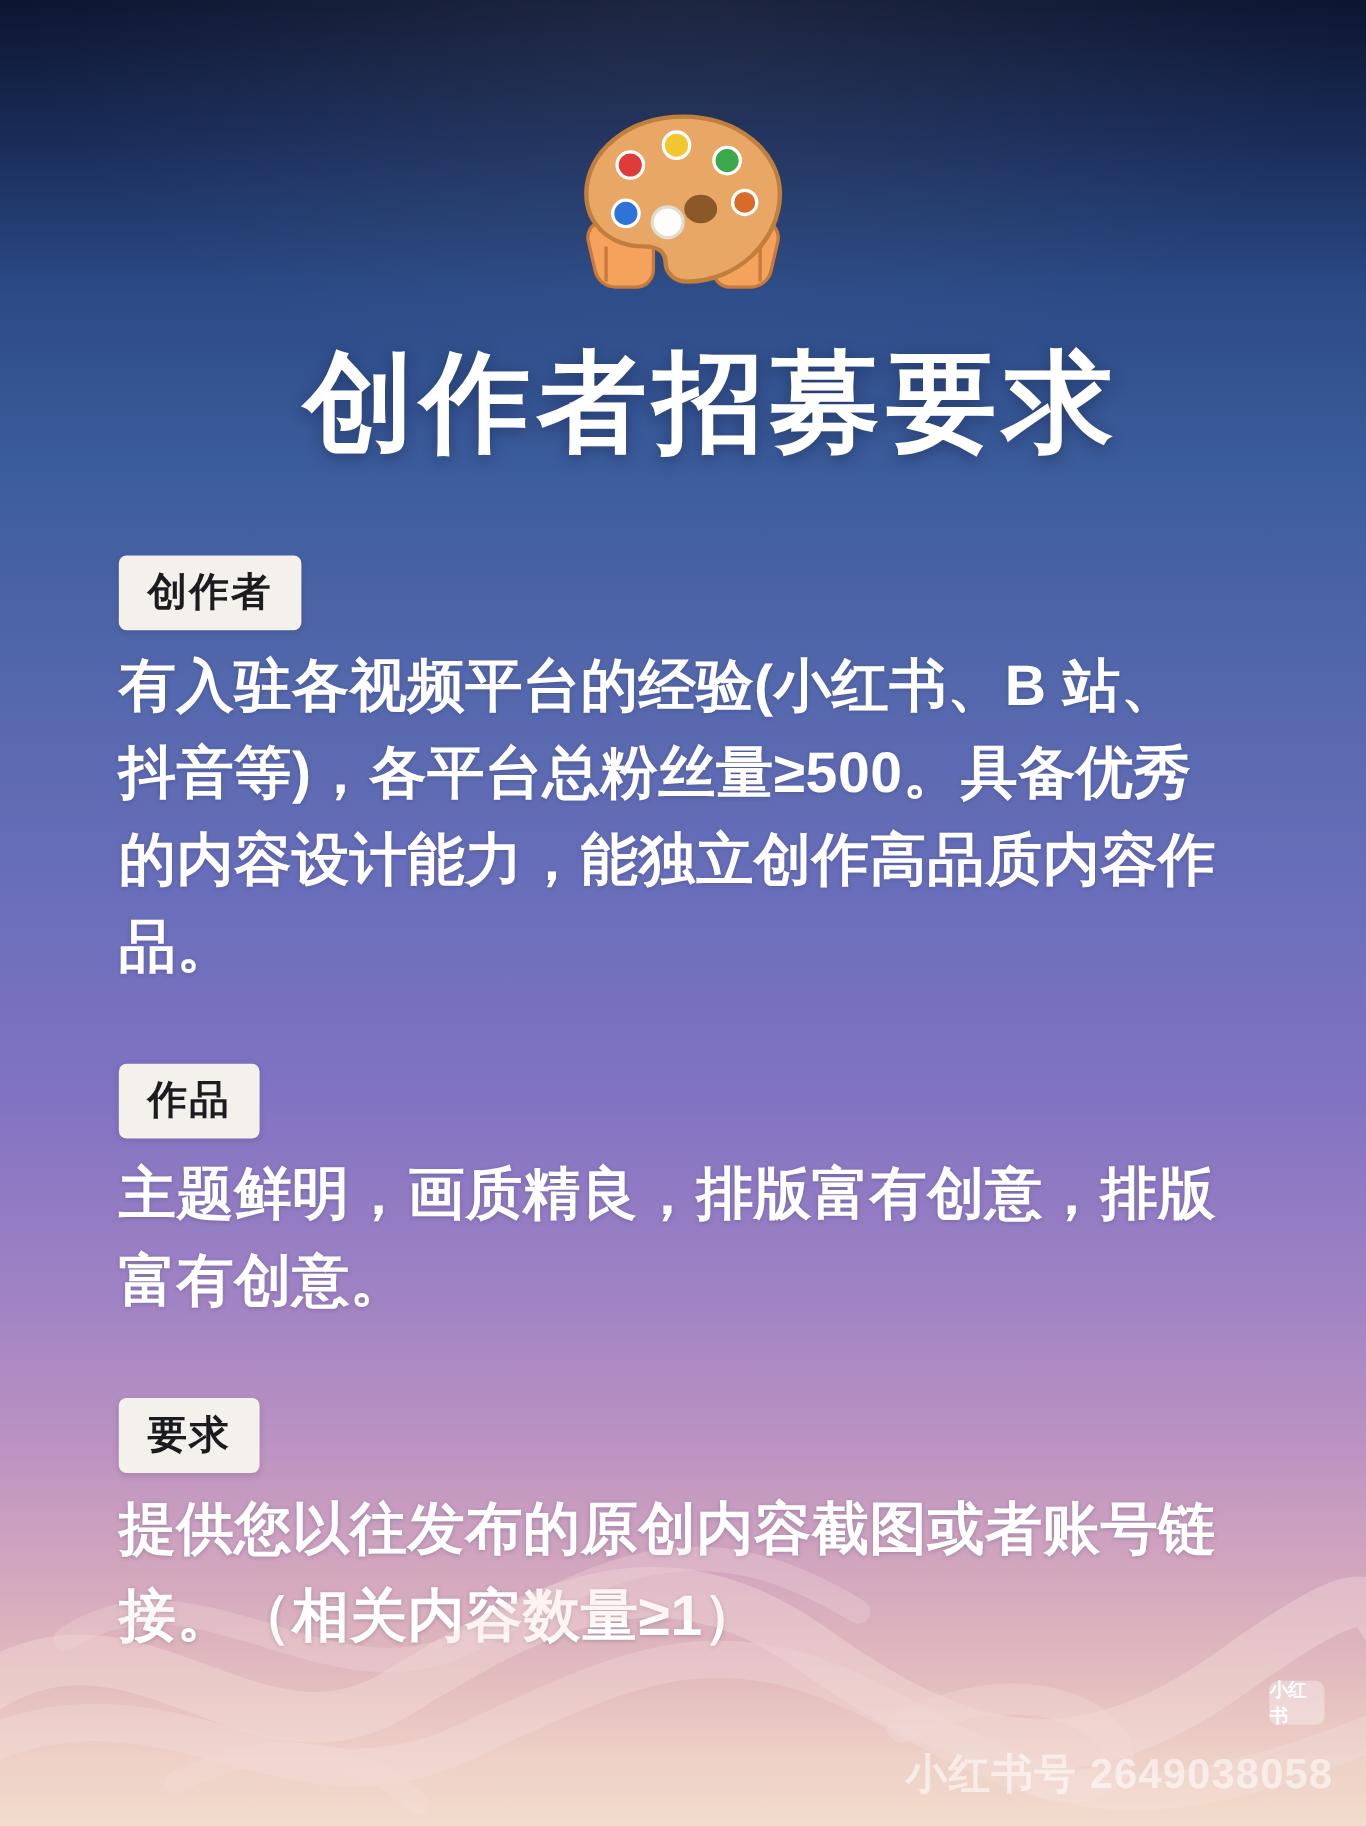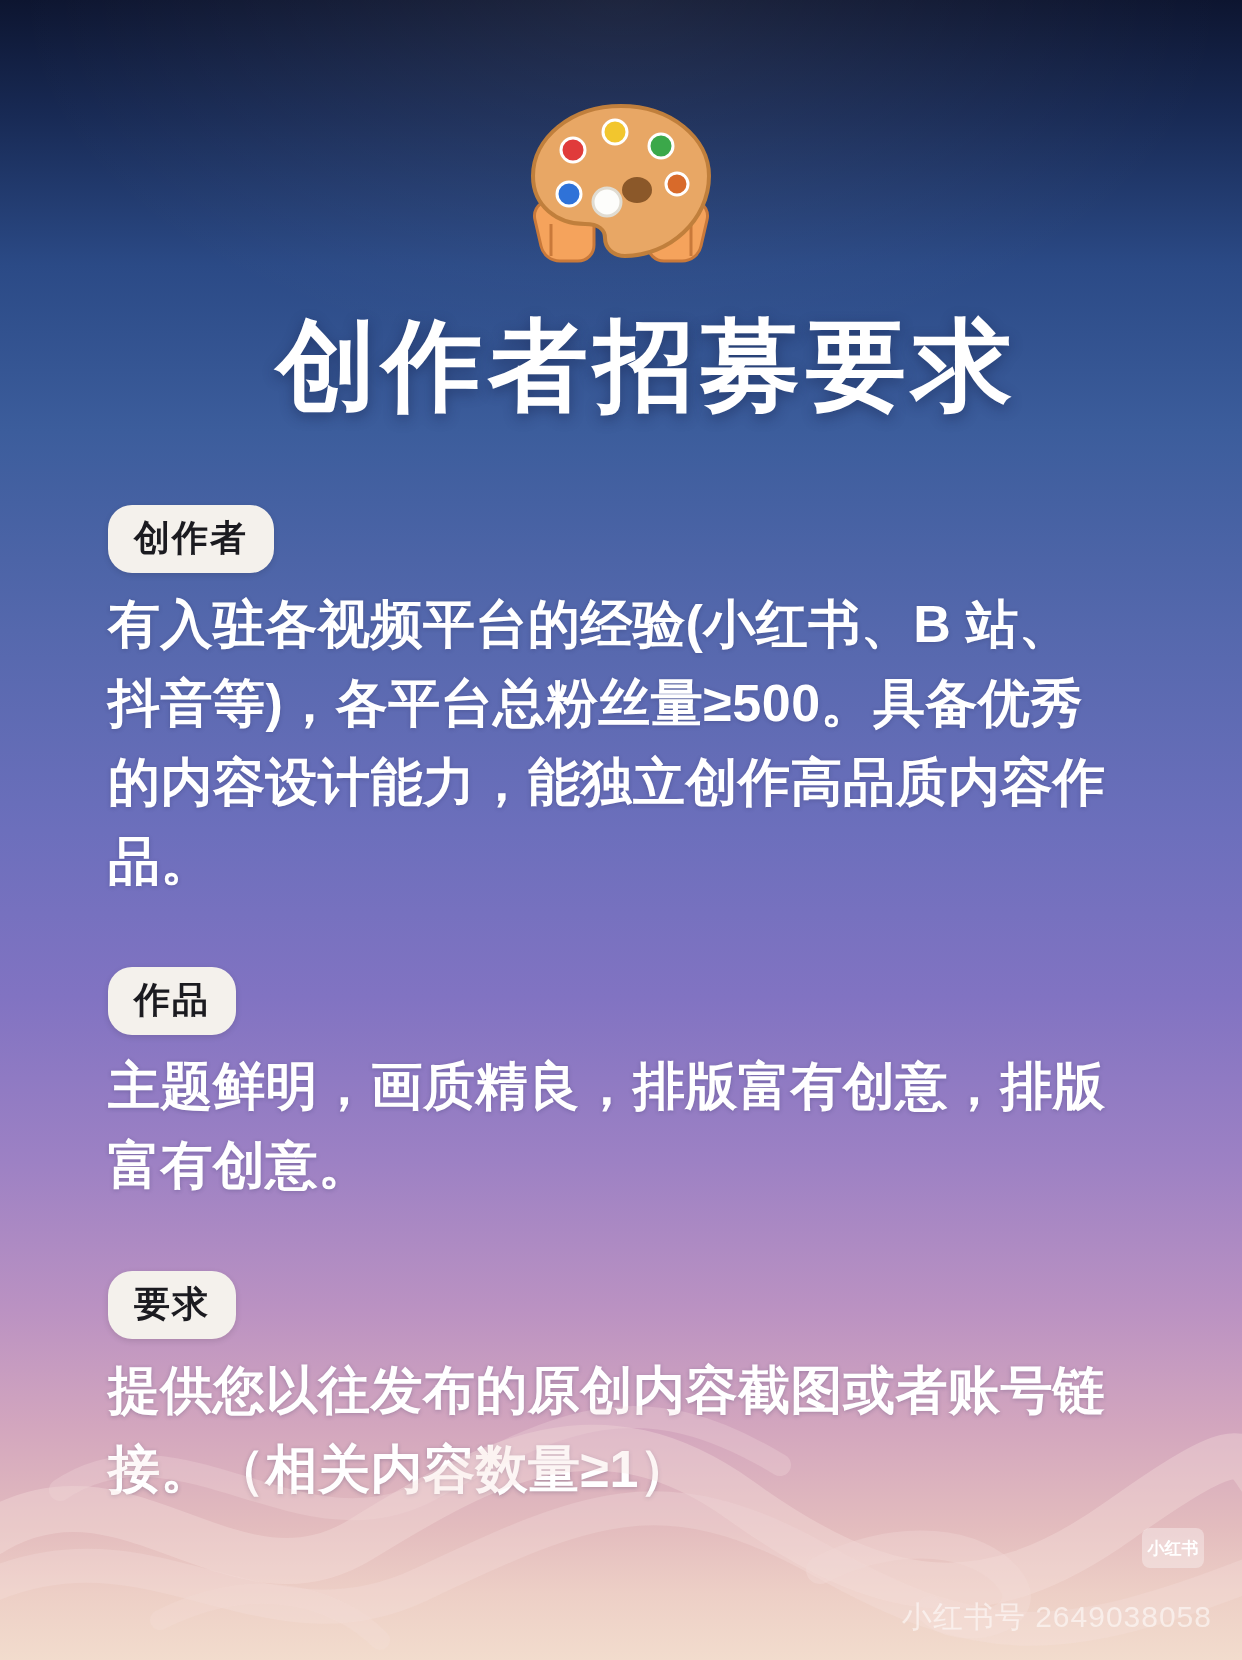--- a/index.html
+++ b/index.html
@@ -64,21 +64,21 @@
   .section:last-child{ margin-bottom:0; }
 
   .tag{
     display:inline-block;
     background:#f4f1ec;
     color:#1b1b20;
     font-size:36px;
     font-weight:bold;
     line-height:1;
     padding:15px 26px 17px;
-    border-radius:24px;
+    border-radius:7px;
     box-shadow:0 2px 6px rgba(0,0,0,0.12);
     letter-spacing:2px;
   }
   .body-text{
     margin-top:12px;
     color:#ffffff;
     font-size:52px;
     line-height:1.52;
     letter-spacing:0.5px;
     font-weight:700;
@@ -89,32 +89,33 @@
   
   .wave{
     position:absolute; left:0; bottom:0; width:1242px; height:420px;
     opacity:0.62;
     pointer-events:none;
   }
 
   
   .wm-logo{
     position:absolute; right:38px; bottom:92px;
-    width:62px; height:40px;
+    width:50px; height:40px;
     border-radius:8px;
     background:rgba(255,255,255,0.35);
     display:flex; align-items:center; justify-content:center;
     font-size:17px; color:#ffffff; letter-spacing:0;
     font-weight:bold;
   }
   .wm-text{
     position:absolute; right:30px; bottom:22px;
-    font-size:30px;
+    font-size:38px;
     color:rgba(255,255,255,0.55);
     letter-spacing:1px;
+    font-weight:bold;
   }
 </style>
 </head>
 <body>
 
 <div class="poster">
 
   <div class="top-glow"></div>
 
   <div class="emoji-wrap">

